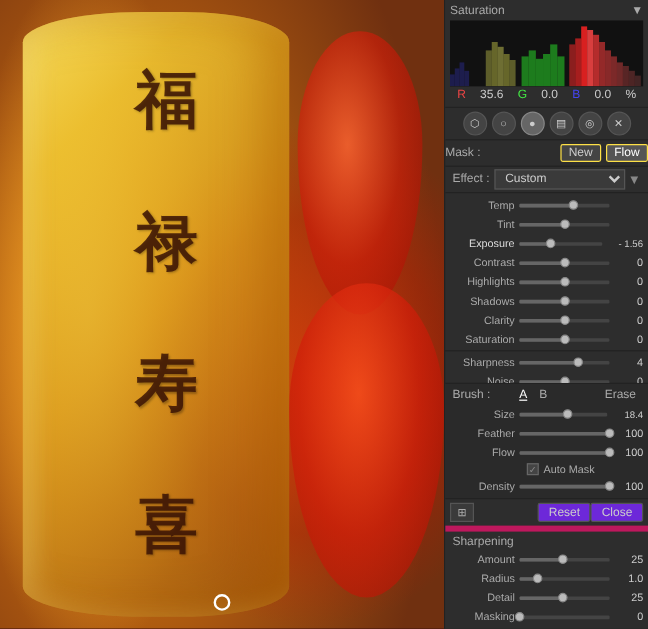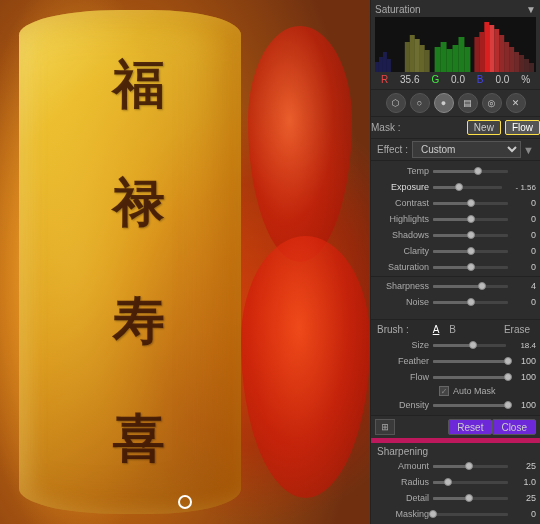--- a/index.html
+++ b/index.html
@@ -557,20 +557,28 @@
 
     <div class="slider-row">
       <span class="slider-name">Temp</span>
       <div class="slider-track">
         <div class="slider-fill" style="width:60%;"></div>
         <div class="slider-thumb" style="left:60%;"></div>
       </div>
       <span class="slider-value"></span>
     </div>
 
+    <div class="slider-row">
+      <span class="slider-name">Tint</span>
+      <div class="slider-track">
+        <div class="slider-fill" style="width:50%;"></div>
+        <div class="slider-thumb" style="left:50%;"></div>
+      </div>
+      <span class="slider-value"></span>
+    </div>
 
     <div class="slider-row exposure">
       <span class="slider-name">Exposure</span>
       <div class="slider-track">
         <div class="slider-fill" style="width:38%;"></div>
         <div class="slider-thumb" style="left:38%;"></div>
       </div>
       <span class="slider-value" style="font-size:8px;width:34px;">- 1.56</span>
     </div>
 

